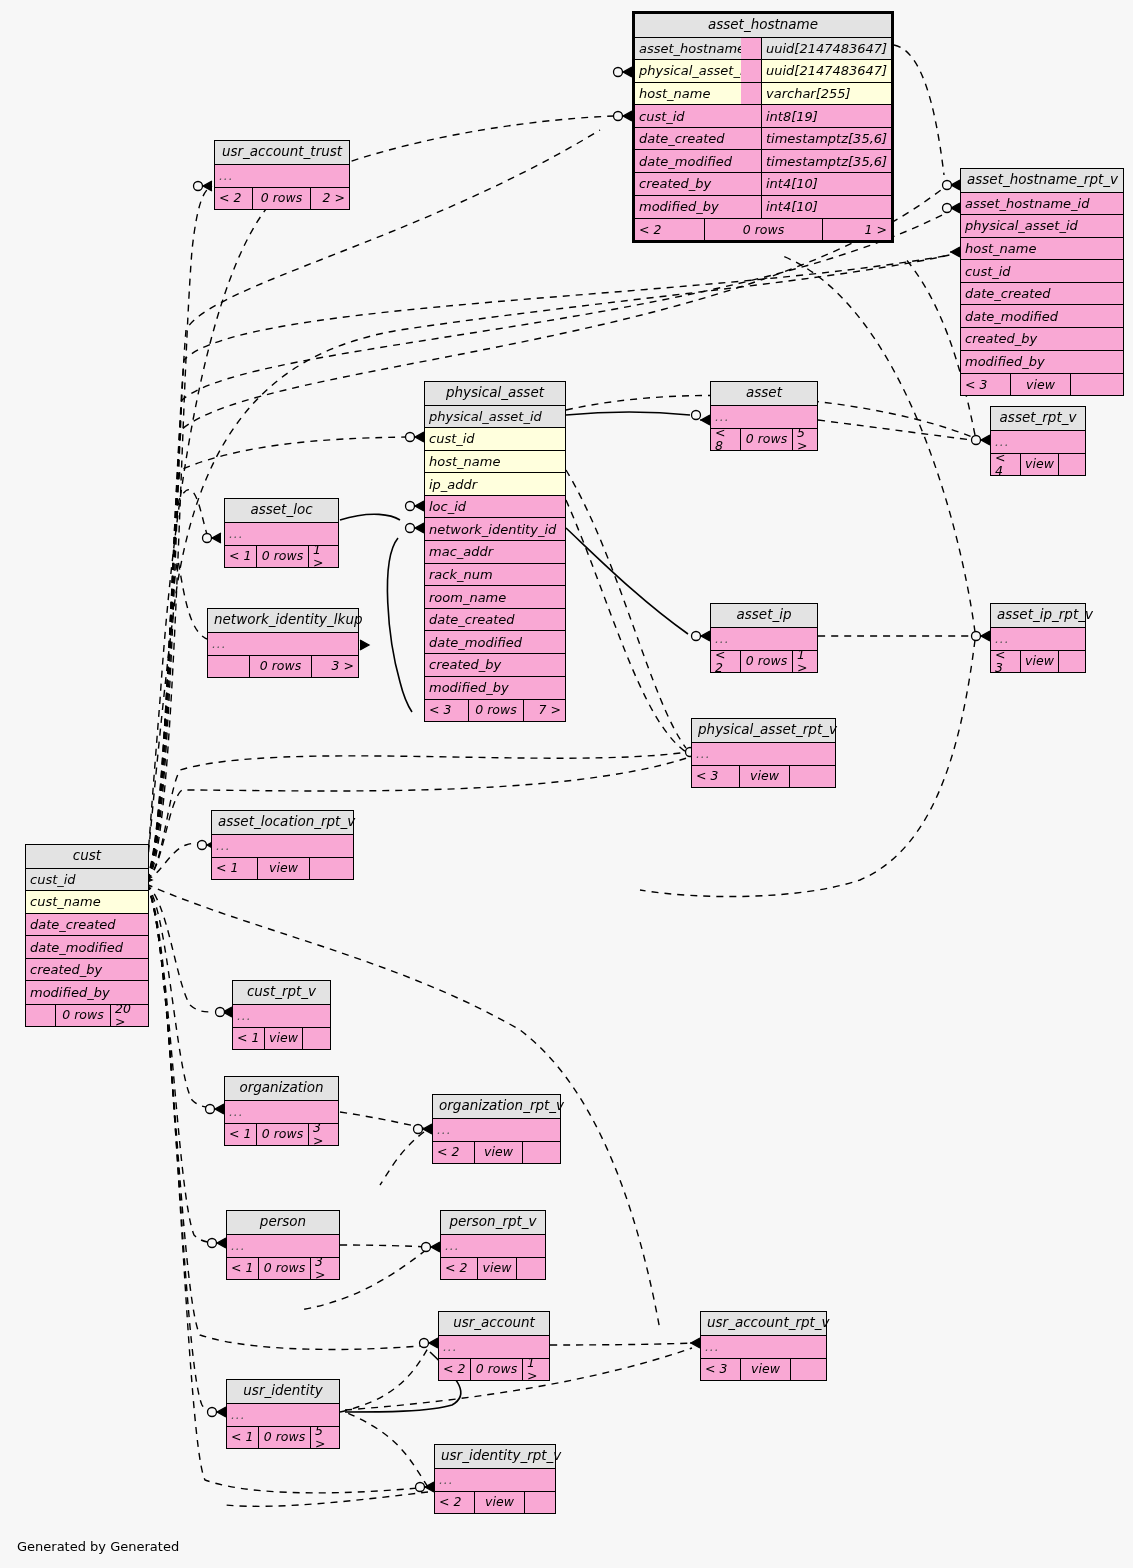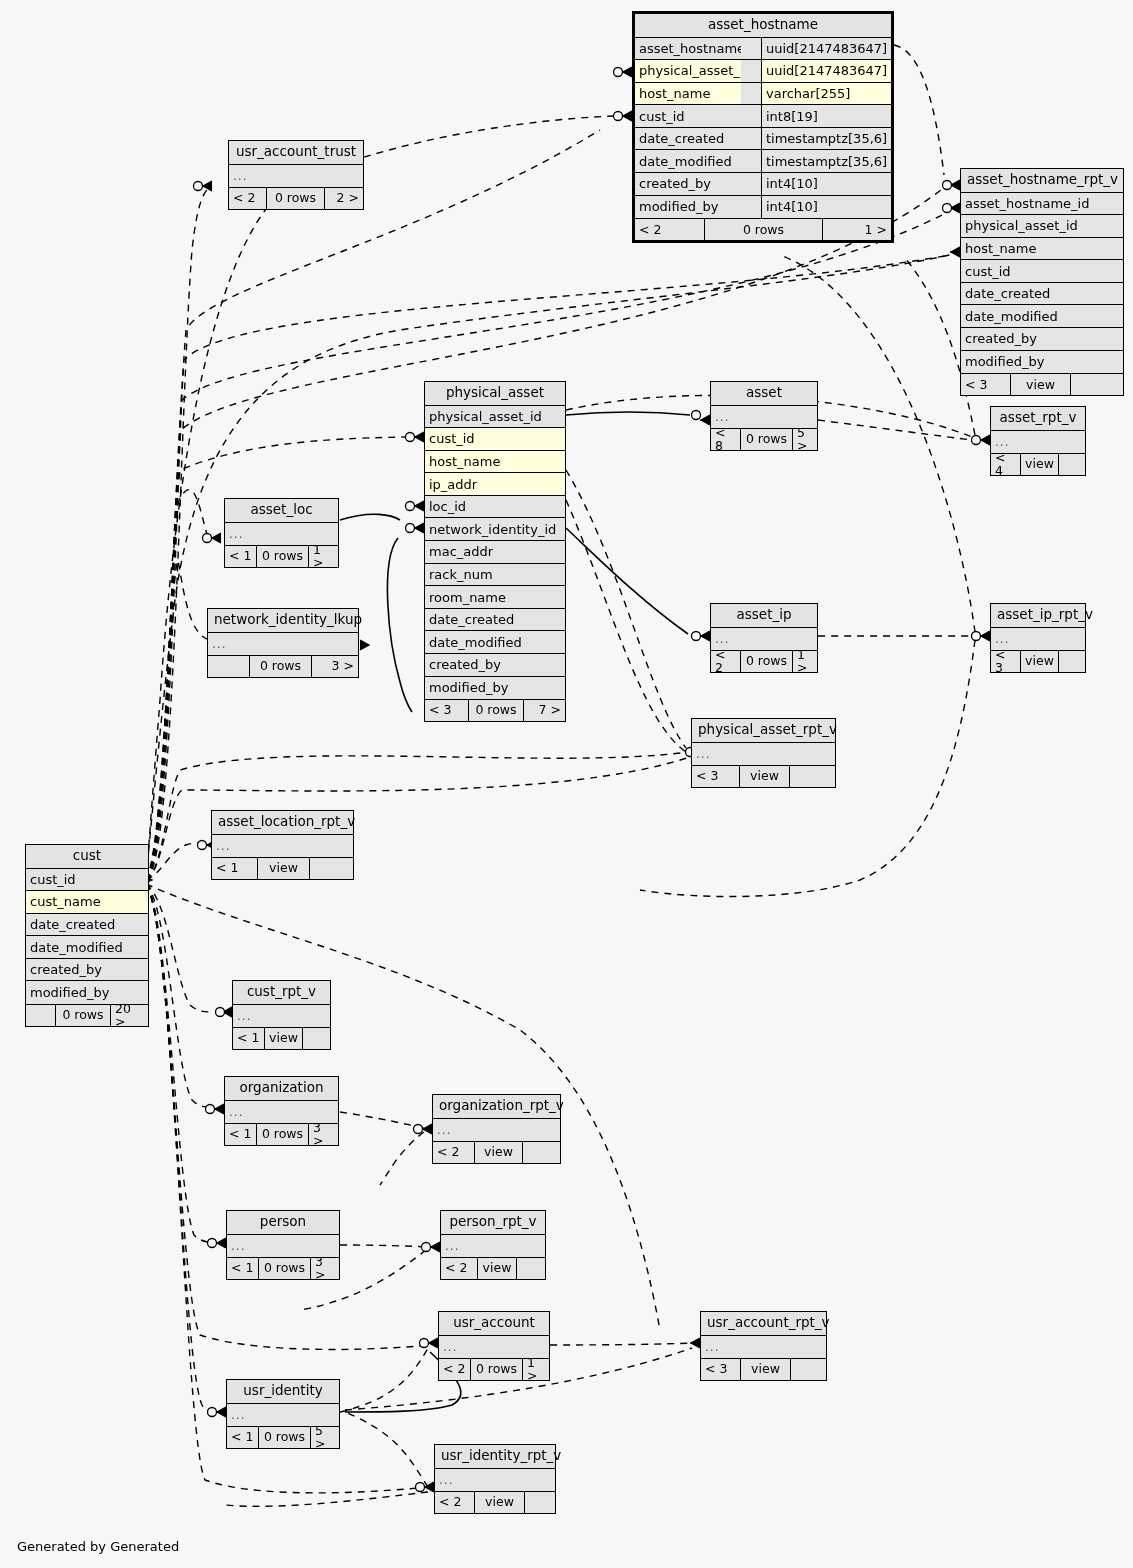--- a/index.html
+++ b/index.html
@@ -23,26 +23,27 @@
   #edges {
     position: absolute;
     left: 0; top: 0;
     width: 1133px;
     height: 1568px;
     pointer-events: none;
   }
   .tbl {
     position: absolute;
     border: 1px solid #000;
-    background: #e5e5e5;
+    background: #f9a8d4;
     box-sizing: border-box;
     font-size: 13px;
     line-height: 1;
     color: #000;
     z-index: 5;
+    font-style: italic;
   }
   .tbl.focal {
     border: 3px solid #000;
     box-shadow: 0 0 0 0px #000;
   }
   .tbl .title {
     background: #e3e3e3;
     text-align: center;
     padding: 4px 6px 5px 6px;
     border-bottom: 1px solid #000;
@@ -412,21 +413,21 @@
           <div class="c1">modified_by</div>
         </div>
     </div>
     <div class="footrow">
       <div class="f-left" style="width:30px"></div>
       <div class="f-mid" style="width:55px">0 rows</div>
       <div class="f-right" style="flex:1">20 &gt;</div>
     </div>
   </div>
 
-  <div class="tbl" id="t-usr_account_trust" style="left:214px; top:140px; width:136px;margin-left:14px;">
+  <div class="tbl" id="t-usr_account_trust" style="left:214px; top:140px; width:136px;">
     <div class="title">usr_account_trust</div>
     <div class="rows">
       <div class="row dots">
           <div class="c1">...</div>
         </div>
     </div>
     <div class="footrow">
       <div class="f-left" style="width:38px">&lt; 2</div>
       <div class="f-mid" style="width:58px">0 rows</div>
       <div class="f-right" style="flex:1">2 &gt;</div>

